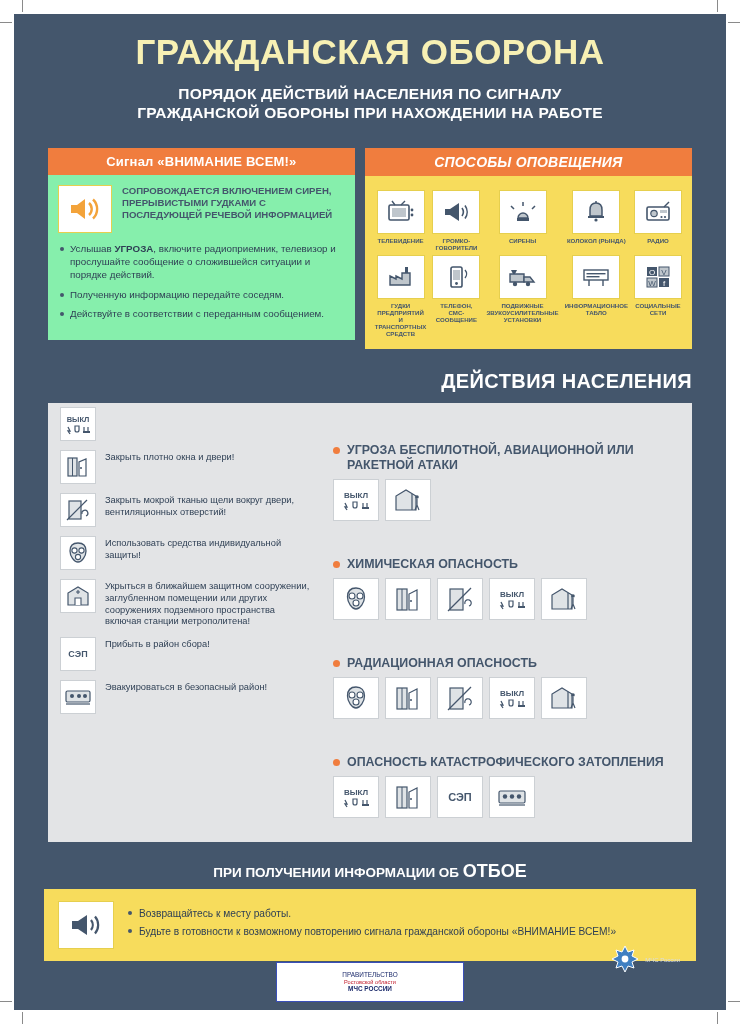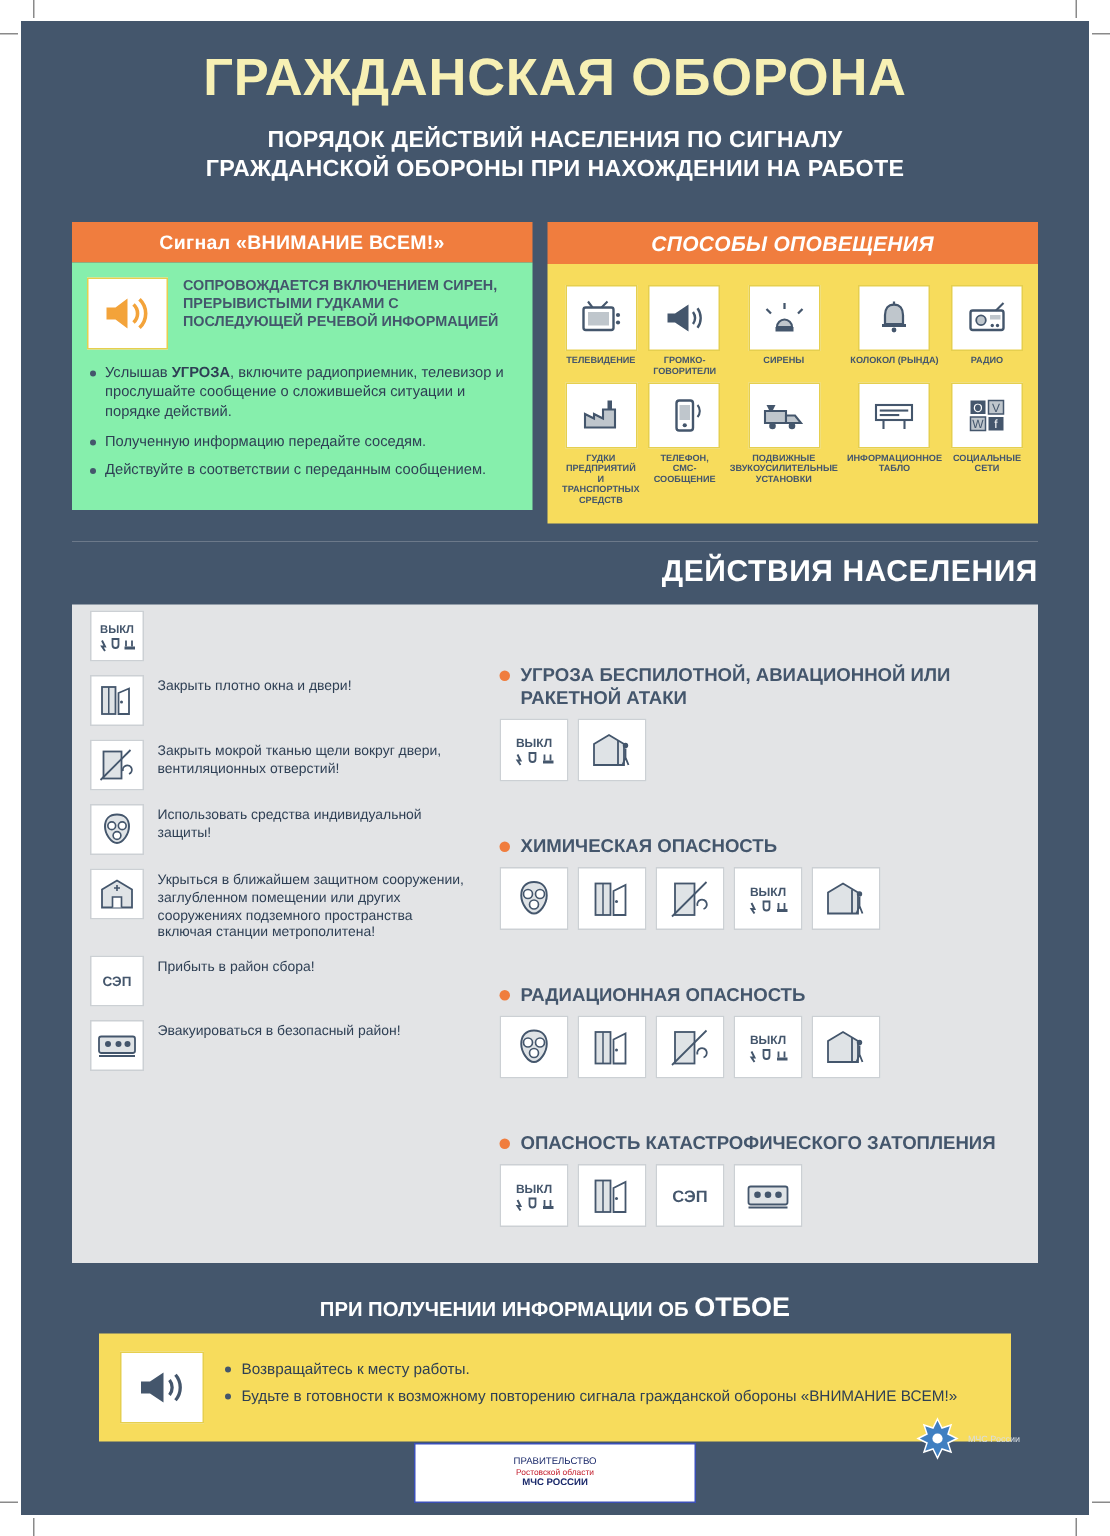--- a/index.html
+++ b/index.html
@@ -174,21 +174,21 @@
   }
 
   
   .otboy-head{
     margin:12px 34px 0 34px;
     background:#44566c;color:#ffffff;text-align:center;
     font-size:13.5px;font-weight:bold;padding:7px 0;
   }
   .otboy-head .bigword{font-size:18px;}
   .otboy-body{
-    margin:0 52px;background:#f7dc5c;
+    margin:0 30px;background:#f7dc5c;
     display:flex;gap:12px;align-items:center;
     padding:12px 14px;
   }
   .otboy-ic{
     width:54px;height:46px;background:#ffffff;flex:0 0 auto;
     display:flex;align-items:center;justify-content:center;
     border:1px solid #e6cf4e;
   }
   .otboy-list{margin:0;padding:0;list-style:none;}
   .otboy-list li{

